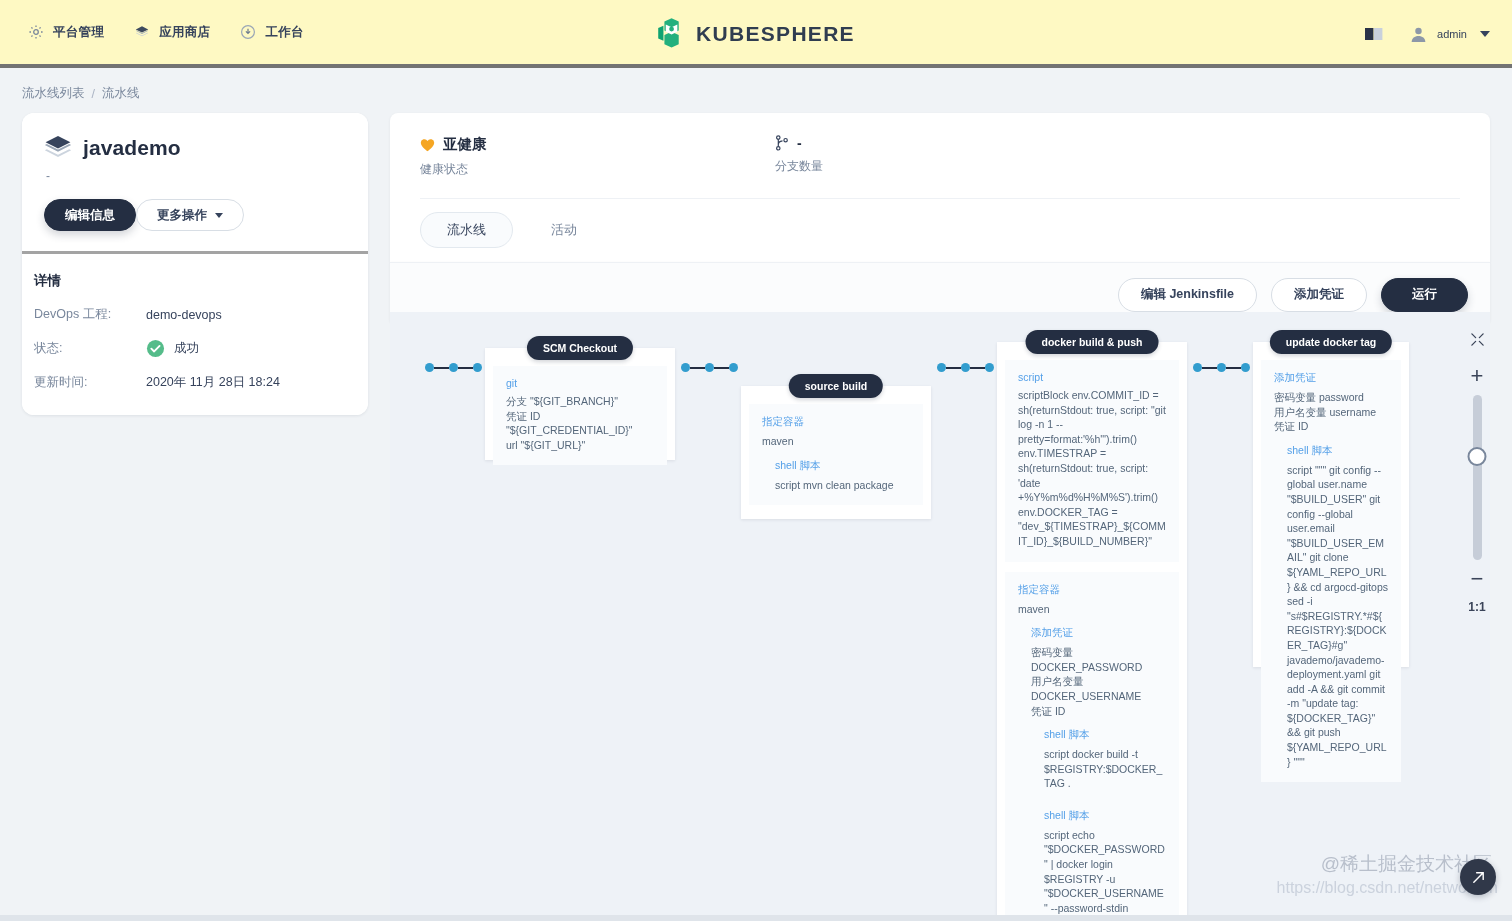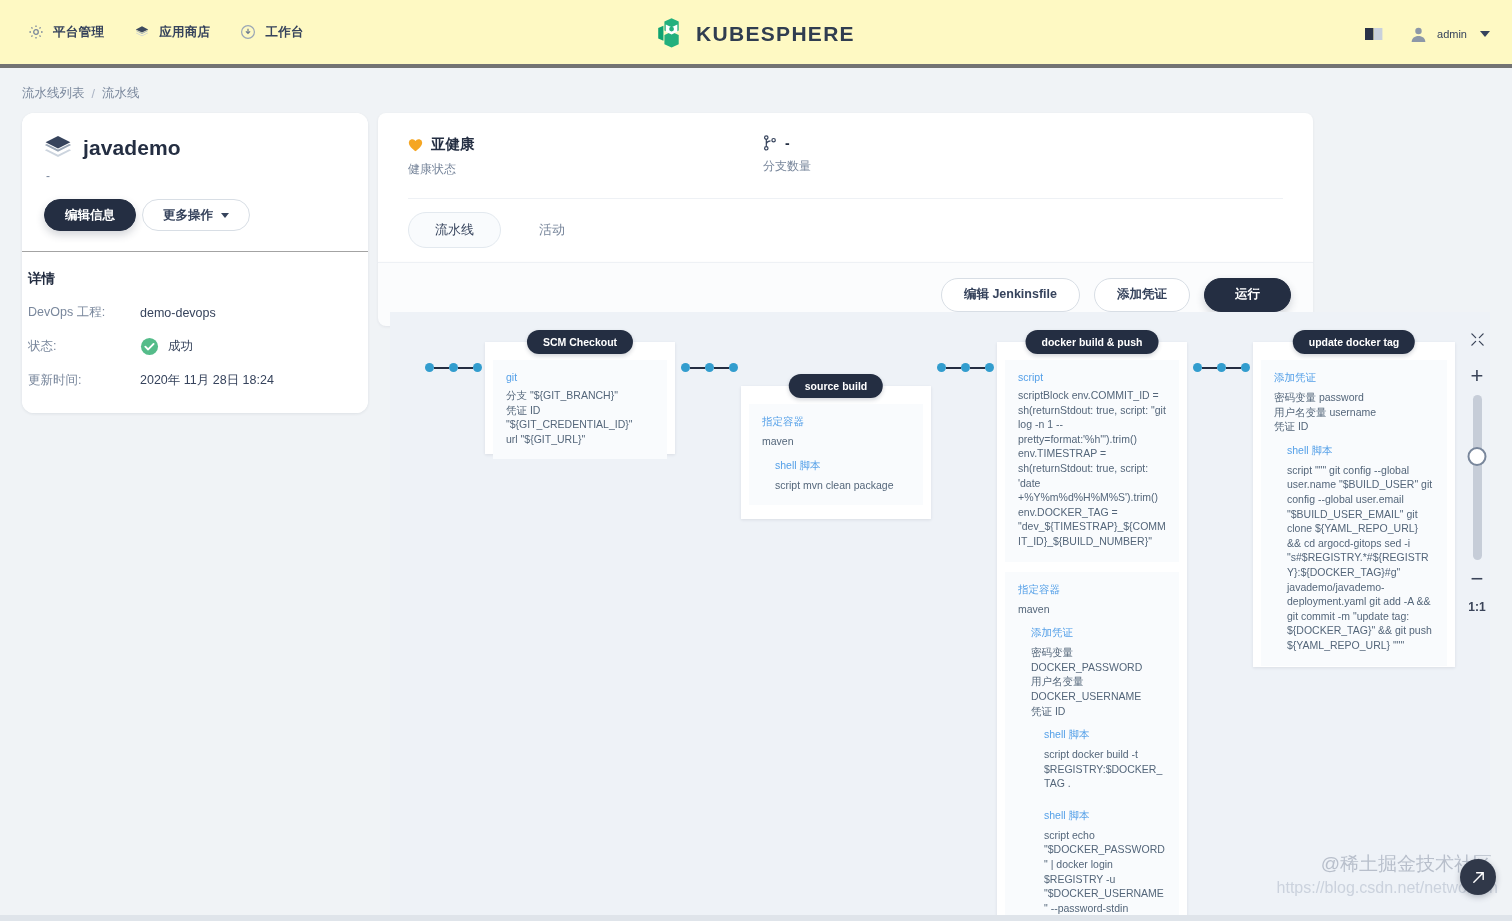--- a/index.html
+++ b/index.html
@@ -52,40 +52,40 @@
     position: absolute; left: 22px; top: 113px; width: 346px;
     border-radius: 12px; background: #fff;
     box-shadow: 0 1px 3px rgba(36,46,66,.09);
     overflow: hidden;
   }
   .lpanel-head { padding: 22px 22px 20px 22px; background: #fff; }
   .ptitle { display: flex; align-items: center; gap: 11px; }
   .ptitle .pico { width: 28px; height: 26px; display: block; }
   .ptitle .ptxt { font-size: 21px; font-weight: 700; color: #242e42; letter-spacing: .1px; }
   .pdesc { font-size: 12px; color: #79879c; margin: 8px 0 0 2px; height: 14px; }
-  .pbtns { display: flex; gap: 6px; margin-top: 16px; }
+  .pbtns { display: flex; gap: 0; margin-top: 16px; }
   .btn {
     border-radius: 20px; font-size: 12.5px; cursor: pointer; border: 1px solid #d8dee5;
     background: #fff; color: #36435c; padding: 0 20px; height: 32px;
     display: inline-flex; align-items: center; justify-content: center; gap: 8px;
     font-weight: 600; white-space: nowrap;
   }
   .btn.dark { background: #242e42; color: #fff; border-color: #242e42; box-shadow: 0 4px 8px rgba(36,46,66,.2); }
   .btn .bcaret { width: 0; height: 0; border-left: 4px solid transparent; border-right: 4px solid transparent; border-top: 5px solid #36435c; }
 
-  .lpanel-body { border-top: 1px solid #a3a3a3; padding: 18px 22px 22px 6px; background: #fff; }
+  .lpanel-body { border-top: 3px solid #a3a3a3; padding: 18px 22px 22px 12px; background: #fff; }
   .sec-title { font-size: 13.5px; font-weight: 700; color: #242e42; margin-bottom: 16px; }
   .drow { display: flex; align-items: center; margin-bottom: 16px; }
   .drow:last-child { margin-bottom: 2px; }
   .dkey { width: 112px; font-size: 12.5px; color: #79879c; flex: none; }
   .dval { font-size: 12.5px; color: #36435c; display: flex; align-items: center; gap: 9px; }
   .ok-dot { width: 19px; height: 19px; display: block; }
 
   
-  .rmain { position: absolute; left: 378px; top: 113px; width: 935px; }
+  .rmain { position: absolute; left: 390px; top: 113px; width: 1100px; }
   .rcard-top {
     background: #fff; border-radius: 8px 8px 0 0;
     box-shadow: 0 1px 3px rgba(36,46,66,.07);
     padding: 22px 30px 0 30px;
   }
   .stats { display: flex; padding-bottom: 20px; }
   .stat { width: 355px; }
   .stat .top { display: flex; align-items: center; gap: 8px; }
   .stat .big { font-size: 14.5px; font-weight: 700; color: #242e42; }
   .stat .sub { font-size: 12px; color: #79879c; margin-top: 7px; }
@@ -365,21 +365,21 @@
       <span class="d"></span>
     </div>
     <div class="conn" style="left:803px; top:51px; width:57px;">
       <span class="d"></span>
       <span class="ln"></span>
       <span class="d"></span>
       <span class="ln"></span>
       <span class="d"></span>
     </div>
 
-    <div class="stage" style="left:95px; top:18px; width:190px;">
+    <div class="stage" style="left:95px; top:24px; width:190px;">
       <div class="badge" style="top:0;">SCM Checkout</div>
       <div class="stage-card" style="margin-top:12px; height:112px;">
         <div class="step">
           <div class="step-title blue">git</div>
           <div class="step-line">分支  "${GIT_BRANCH}"</div>
           <div class="step-line">凭证 ID   "${GIT_CREDENTIAL_ID}"</div>
           <div class="step-line">url  "${GIT_URL}"</div>
         </div>
       </div>
     </div>
@@ -421,21 +421,21 @@
             <div class="substep" style="margin-top:18px;">
               <div class="step-title blue">shell 脚本</div>
               <div class="step-line">script   echo "$DOCKER_PASSWORD" | docker login $REGISTRY -u "$DOCKER_USERNAME" --password-stdin</div>
             </div>
 
           </div>
         </div>
       </div>
     </div>
 
-    <div class="stage" style="left:863px; top:18px; width:202px;">
+    <div class="stage" style="left:863px; top:18px; width:156px;">
       <div class="badge" style="top:0;">update docker tag</div>
       <div class="stage-card" style="margin-top:12px; height:325px;">
         <div class="step">
           <div class="step-title blue">添加凭证</div>
           <div class="step-line">密码变量   password</div>
           <div class="step-line">用户名变量   username</div>
           <div class="step-line">凭证 ID</div>
           <div class="substep">
             <div class="step-title blue">shell 脚本</div>
             <div class="step-line">script   """ git config --global user.name "$BUILD_USER" git config --global user.email "$BUILD_USER_EMAIL" git clone ${YAML_REPO_URL} &amp;&amp; cd argocd-gitops sed -i "s#$REGISTRY.*#${REGISTRY}:${DOCKER_TAG}#g" javademo/javademo-deployment.yaml git add -A &amp;&amp; git commit -m "update tag: ${DOCKER_TAG}" &amp;&amp; git push ${YAML_REPO_URL} """</div>

